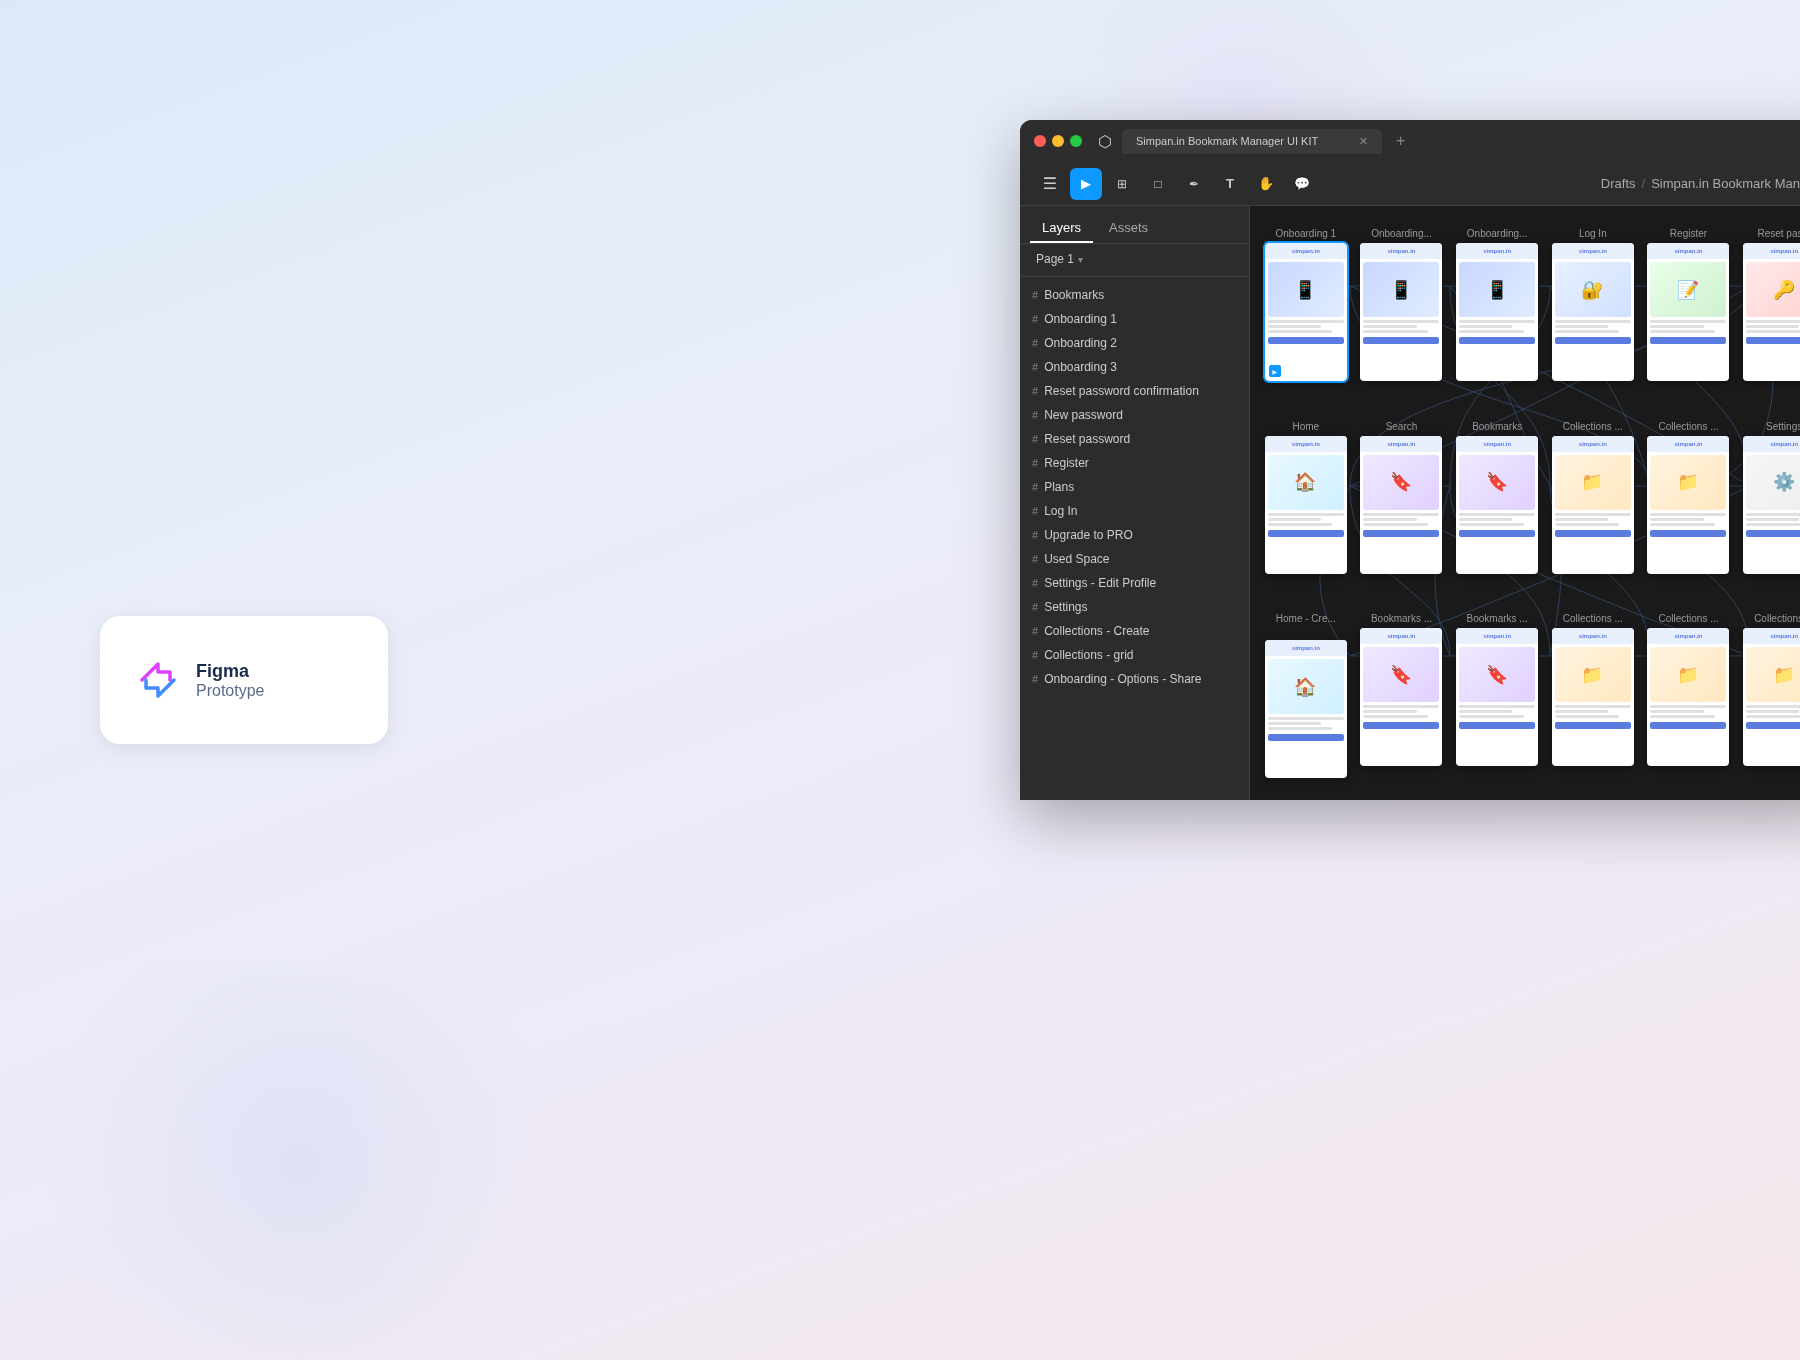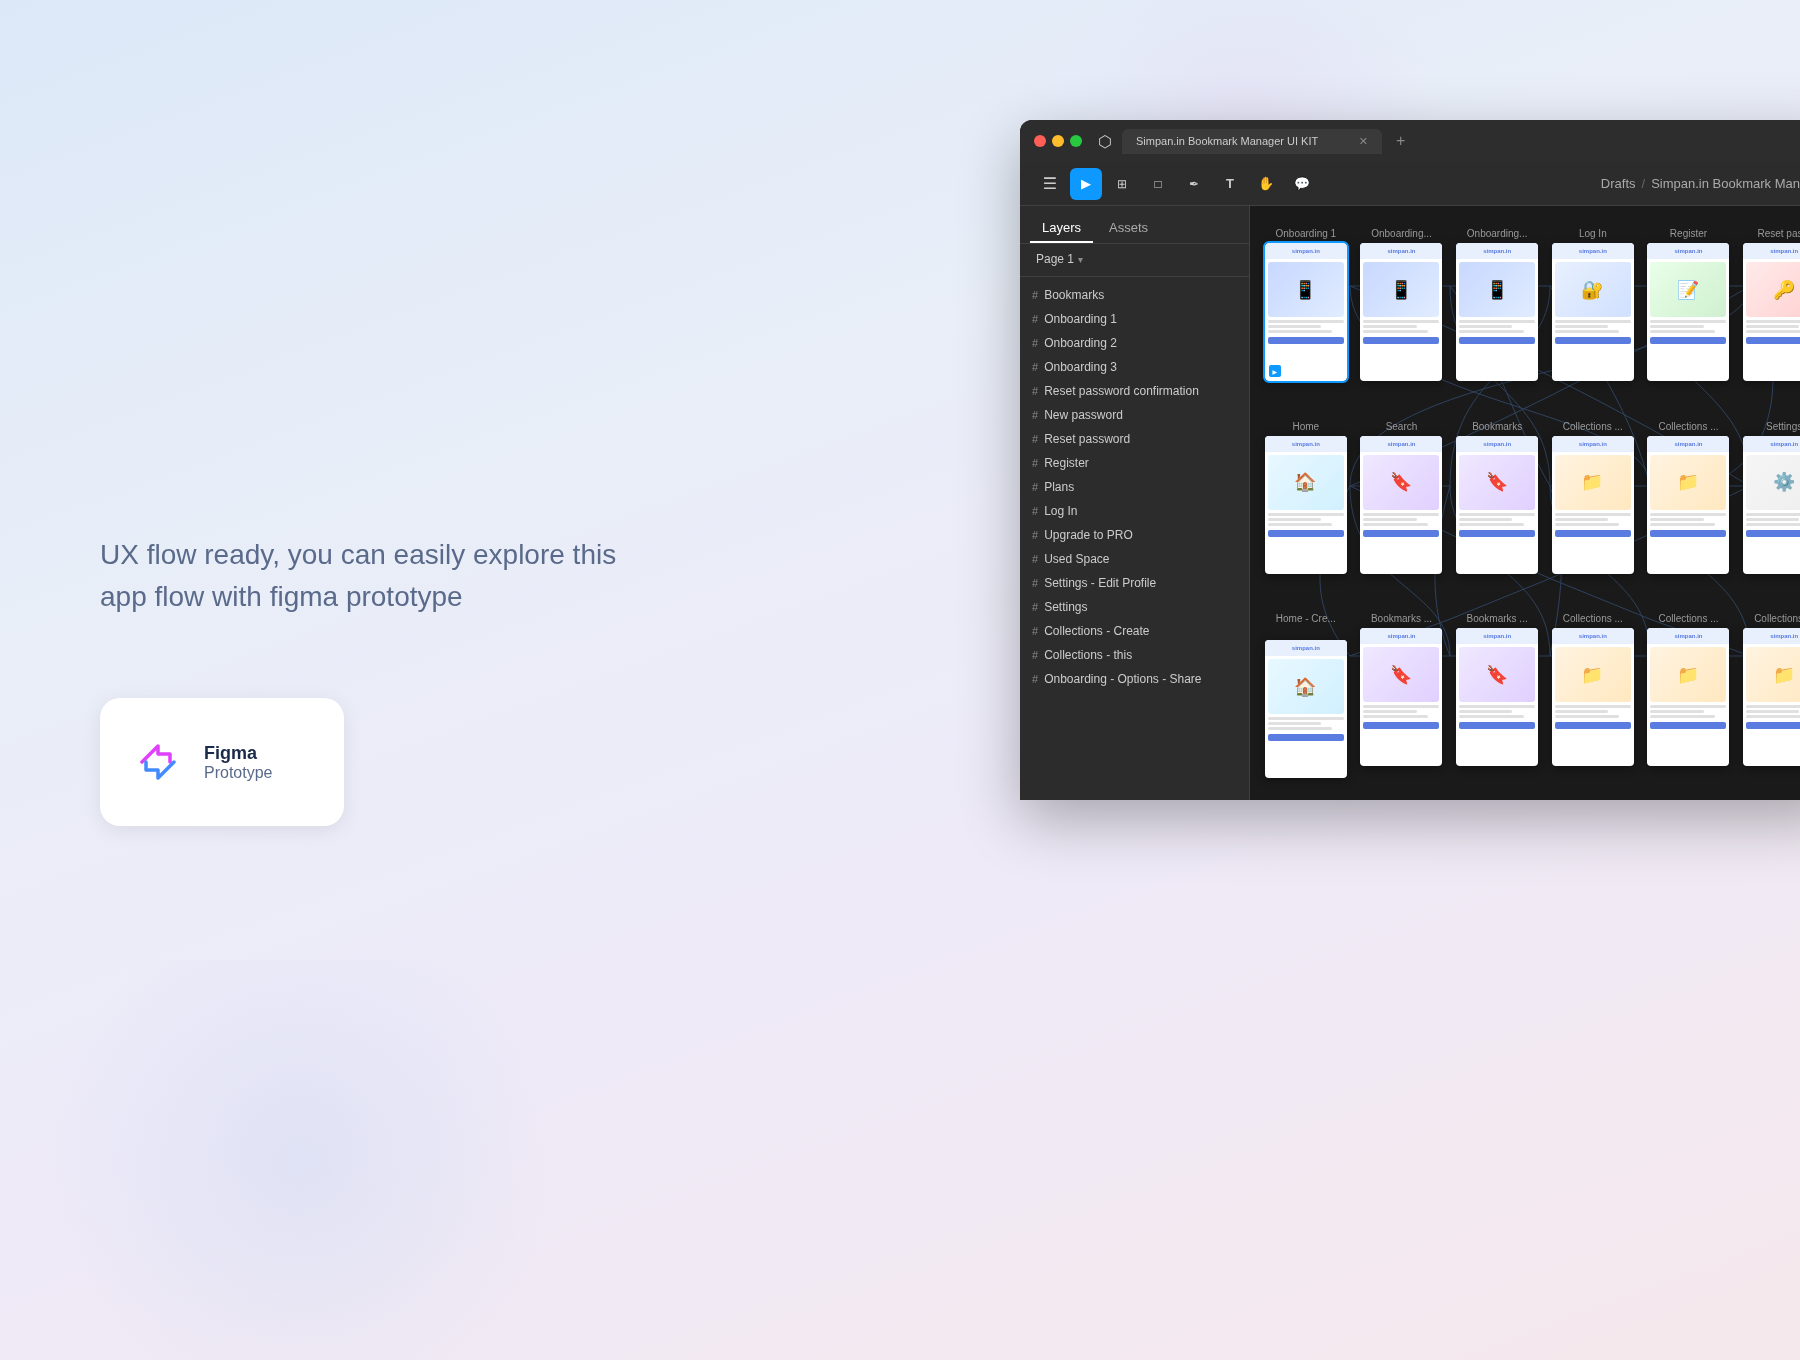--- a/index.html
+++ b/index.html
@@ -38,22 +38,22 @@
       font-weight: 400;
     }
 
     
     .figma-badge {
       background: white;
       border-radius: 20px;
       padding: 38px 32px;
       display: flex;
       align-items: center;
-      gap: 20px;
-      width: 244px;
+      gap: 12px;
+      width: 288px;
       box-shadow: 0 4px 20px rgba(0,0,0,0.08);
     }
 
     .figma-icon {
       width: 52px;
       height: 52px;
       display: flex;
       align-items: center;
       justify-content: center;
     }
@@ -314,21 +314,20 @@
     .figma-left-panel::-webkit-scrollbar { width: 0; }
   </style>
 </head>
 <body>
 
 <div style="position:absolute;top:0;left:0;right:0;bottom:0;background:linear-gradient(160deg,#dce8f8 0%,#e8eef8 30%,#eeeaf8 60%,#f5e8ec 100%);"></div>
 <div style="position:absolute;bottom:0;left:0;width:600px;height:400px;background:radial-gradient(circle,rgba(200,215,240,0.4) 0%,transparent 70%);"></div>
 <div style="position:absolute;top:0;right:300px;width:500px;height:300px;background:radial-gradient(circle,rgba(220,200,240,0.3) 0%,transparent 70%);"></div>
 
 <div class="left-content">
-  <p class="sub-text">UX flow ready, you can easily explore this app flow with figma prototype</p>
 
   <div class="figma-badge">
     <div class="figma-icon">
       <svg viewBox="0 0 48 48" fill="none" xmlns="http://www.w3.org/2000/svg">
 
         <path d="M8 24 L24 8 L24 16 L36 16 L36 24" stroke="#e040fb" stroke-width="3.5" stroke-linecap="round" stroke-linejoin="round" fill="none"></path>
 
         <path d="M40 24 L24 40 L24 32 L12 32 L12 24" stroke="#448aff" stroke-width="3.5" stroke-linecap="round" stroke-linejoin="round" fill="none"></path>
       </svg>
     </div>
@@ -442,21 +441,21 @@
           <div class="layer-item">
             <span class="layer-hash">#</span>
             <span>Settings</span>
           </div>
           <div class="layer-item">
             <span class="layer-hash">#</span>
             <span>Collections - Create</span>
           </div>
           <div class="layer-item">
             <span class="layer-hash">#</span>
-            <span>Collections - this</span>
+            <span>Collections - grid</span>
           </div>
           <div class="layer-item">
             <span class="layer-hash">#</span>
             <span>Onboarding - Options - Share</span>
           </div>
         </div>
     </div>
 
     <div class="figma-canvas">
 

